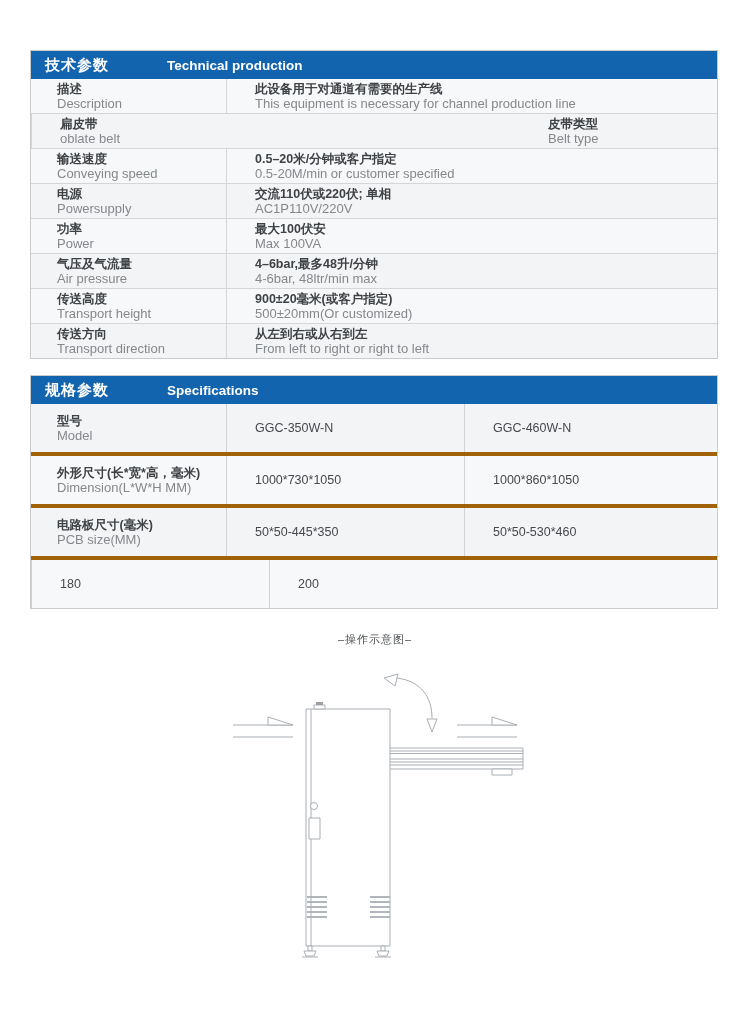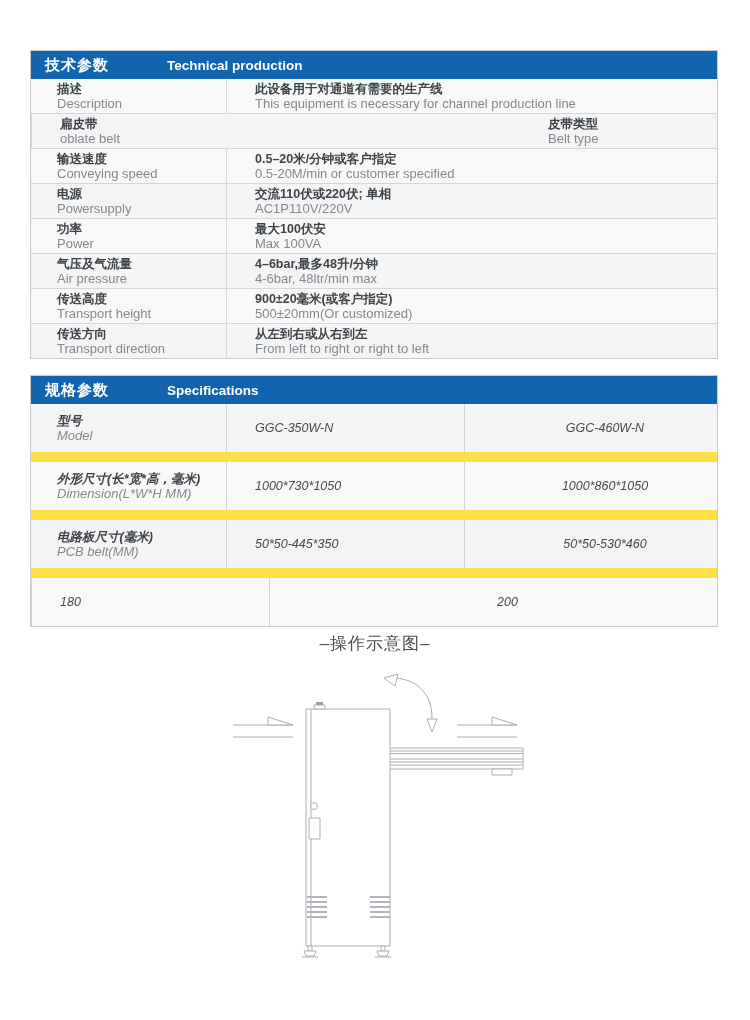--- a/index.html
+++ b/index.html
@@ -24,30 +24,30 @@
   .trow{display:flex;background:#f3f4f6;}
   .tech .trow{height:34px;}
   .tech .trow:nth-child(odd){background:#f7f8f9;}
   .tech .trow + .trow{border-top:1px solid #d4d6d8;}
   .cell{display:flex;flex-direction:column;justify-content:center;box-sizing:border-box;}
   .cell.label{width:195px;padding-left:26px;}
   .tech .cell.value{flex:1;padding-left:28px;border-left:1px solid #d4d6d8;}
   .zh{font-size:12.5px;font-weight:600;color:#3f4245;line-height:15px;}
   .en{font-size:13px;font-weight:400;color:#85888b;line-height:13px;}
   
-  .specs .tbody{display:flex;flex-direction:column;gap:10px;background:#fde047;font-style:italic;}
+  .specs .tbody{display:flex;flex-direction:column;gap:4px;background:#a16207;}
   .specs .trow{height:48px;}
   .specs .trow:nth-child(even){background:#f7f8f9;}
   .specs .cell.c1{width:238px;padding-left:28px;border-left:1px solid #d0d3d6;}
-  .specs .cell.c2{flex:1;padding-left:28px;border-left:1px solid #d0d3d6;align-items:center;}
+  .specs .cell.c2{flex:1;padding-left:28px;border-left:1px solid #d0d3d6;}
   .val{font-size:12.5px;font-weight:400;color:#46494c;line-height:15px;}
   
   .diagram-caption{
     position:absolute;top:632px;left:0;width:750px;height:18px;
-    text-align:center;font-size:17px;color:#4a4d50;letter-spacing:1px;
+    text-align:center;font-size:11px;color:#4a4d50;letter-spacing:1px;
   }
   .diagram-svg{position:absolute;left:200px;top:648px;}
   .diagram-svg *{vector-effect:non-scaling-stroke;}
 </style>
 </head>
 <body>
 
 <section class="spec-table tech">
   <header class="thead">
     <span class="h-zh">技术参数</span>
@@ -163,21 +163,21 @@
       <div class="cell c1">
         <div class="val">1000*730*1050</div>
       </div>
       <div class="cell c2">
         <div class="val">1000*860*1050</div>
       </div>
     </div>
     <div class="trow">
       <div class="cell label">
         <div class="zh">电路板尺寸(毫米)</div>
-        <div class="en">PCB belt(MM)</div>
+        <div class="en">PCB size(MM)</div>
       </div>
       <div class="cell c1">
         <div class="val">50*50-445*350</div>
       </div>
       <div class="cell c2">
         <div class="val">50*50-530*460</div>
       </div>
     </div>
     <div class="trow">
       <div class="cell c1">

